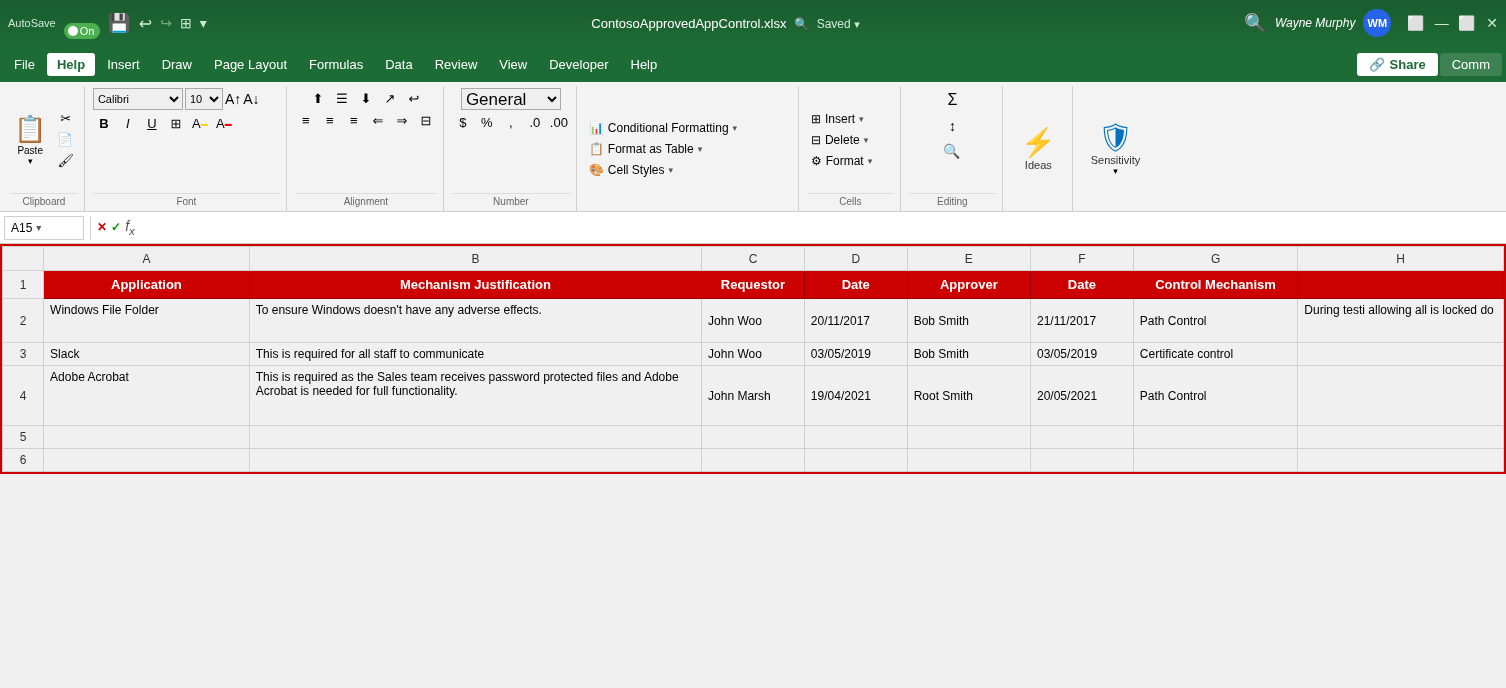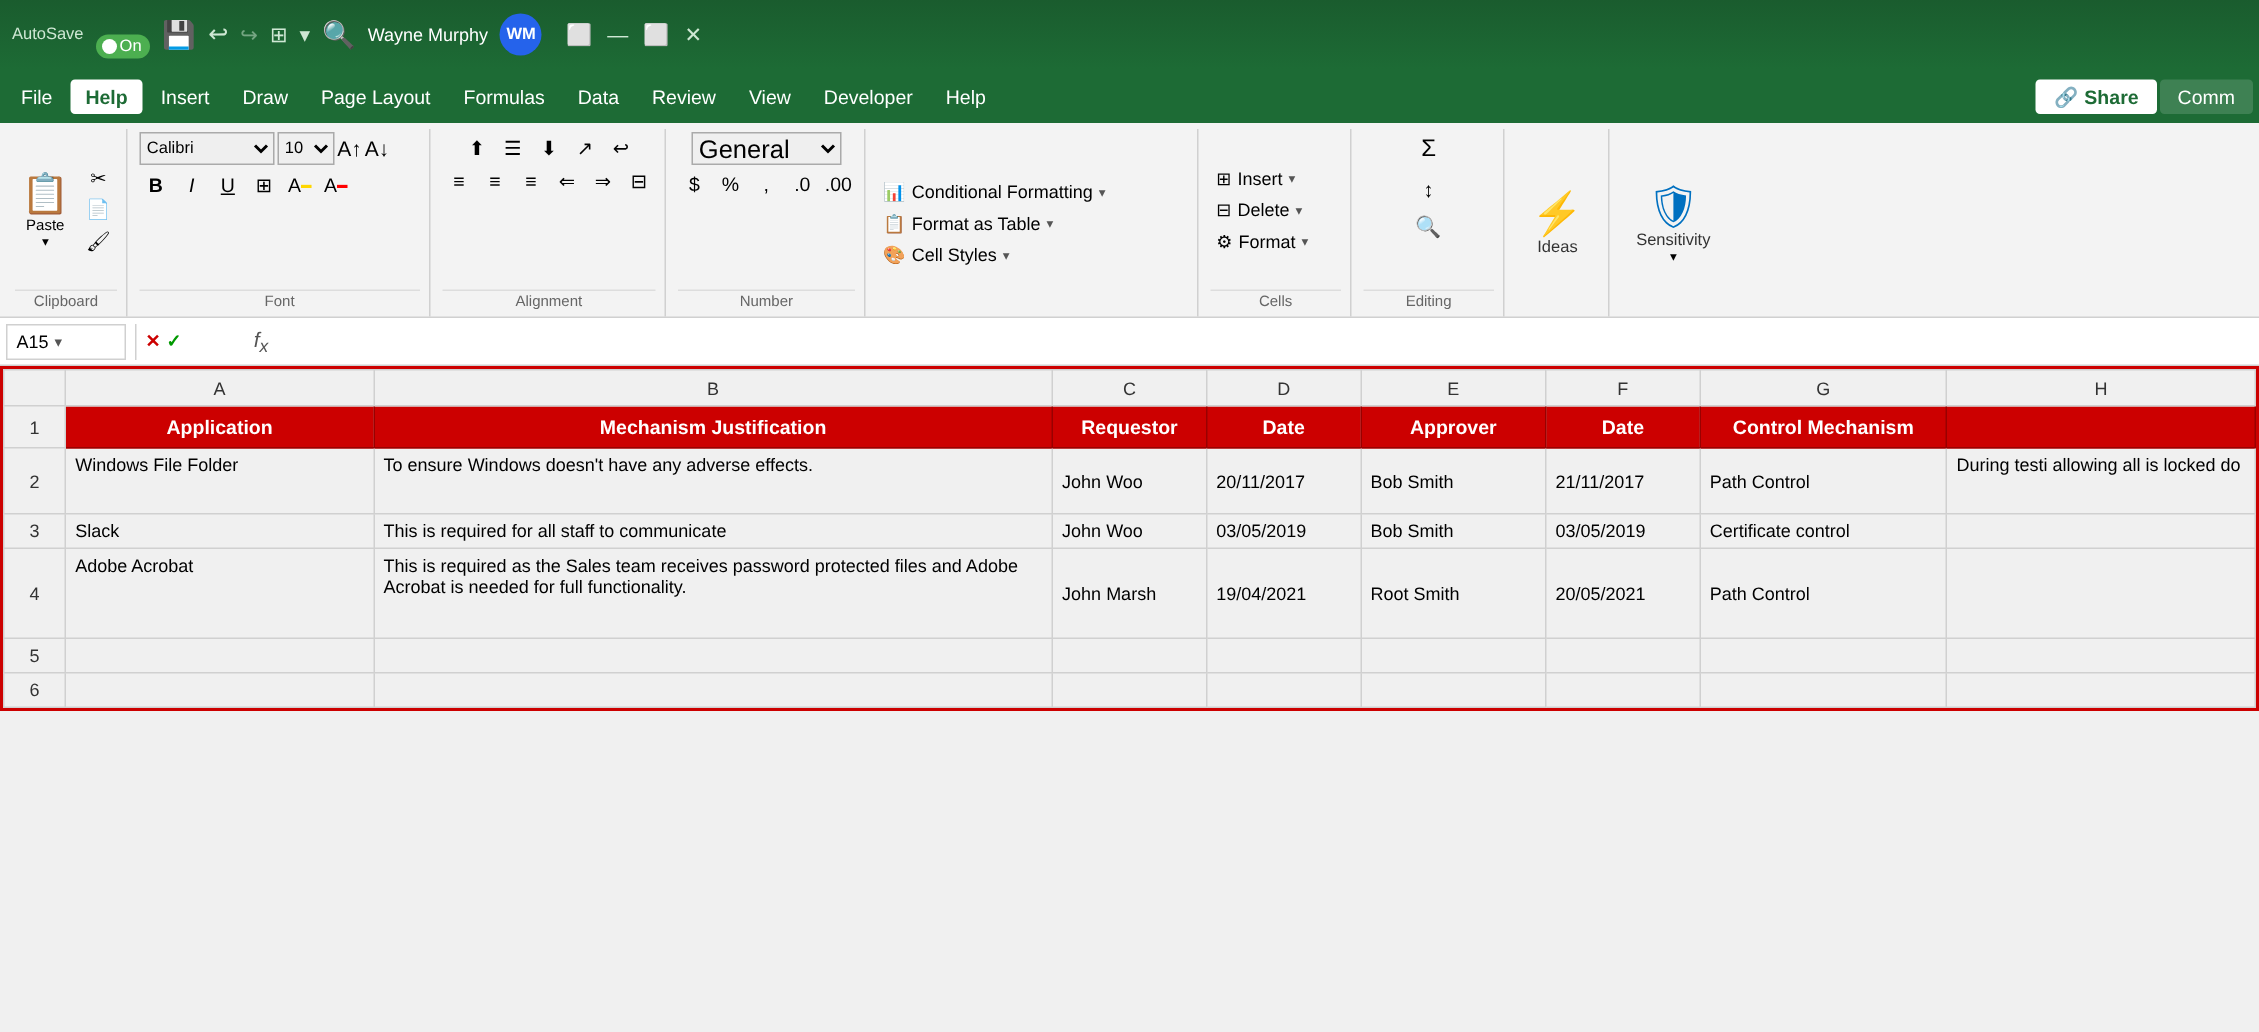--- a/index.html
+++ b/index.html
@@ -215,22 +215,28 @@
   <span class="autosave-label">AutoSave</span>
   <div class="autosave-toggle">
     <div class="toggle-dot"></div>
     <span>On</span>
   </div>
   <span style="color:#cfe8d4;font-size:18px;">💾</span>
   <span style="color:#cfe8d4;font-size:16px;">↩</span>
   <span style="color:#cfe8d4;font-size:14px;opacity:0.5;">↪</span>
   <span style="color:#cfe8d4;font-size:14px;">⊞</span>
   <span style="color:#cfe8d4;font-size:14px;">▾</span>
+  <div class="title-center">
+    <span>ContosoApprovedAppControl.xlsx</span>
+    <span style="font-size:12px;color:#cfe8d4;margin:0 4px;">🔍</span>
+    <span style="font-size:12px;color:#cfe8d4;">Saved</span>
+    <span style="font-size:11px;color:#cfe8d4;">▾</span>
+  </div>
   <span style="font-size:18px;color:#cfe8d4;">🔍</span>
-  <span style="font-size:12px;">Wayne Murphy</span>
+  <span style="font-size:12px;font-style:italic;">Wayne Murphy</span>
   <div class="user-avatar">
     <span>WM</span>
   </div>
   <div class="window-controls">
     <span>⬜</span>
     <span>—</span>
     <span>⬜</span>
     <span>✕</span>
   </div>
 </div>
@@ -418,21 +424,21 @@
 
 <div class="formula-bar">
   <div class="cell-ref-box">
     <span>A15</span>
     <span style="margin-left:4px;font-size:10px;color:#555;">▾</span>
   </div>
   <div class="formula-divider"></div>
   <div class="formula-icons">
     <span style="cursor:pointer;color:#c00;font-weight:bold;">✕</span>
     <span style="cursor:pointer;color:#090;font-weight:bold;">✓</span>
-    <span style="cursor:pointer;color:#555;font-style:italic;font-size:14px;margin-left:44px;">f<sub>x</sub></span>
+    <span style="cursor:pointer;color:#555;font-style:italic;font-size:14px;">f<sub>x</sub></span>
   </div>
   <input class="formula-input" type="text" value="" style="">
 </div>
 
 <div class="spreadsheet-wrapper">
   <table class="sheet-table">
     <colgroup>
       <col style="width:40px;">
       <col class="col-A">
       <col class="col-B">

